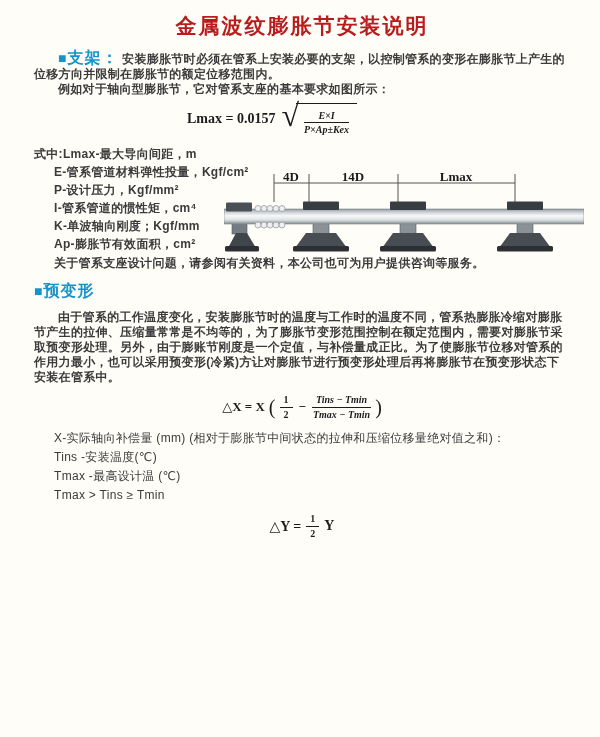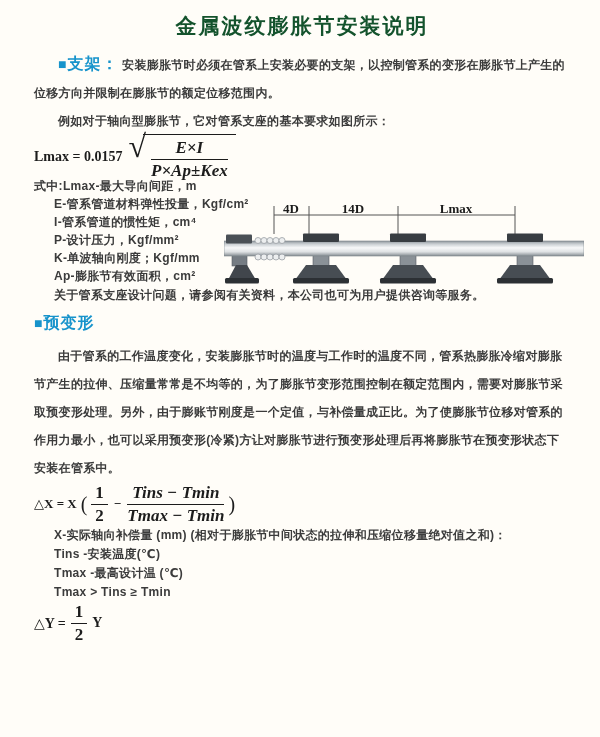--- a/index.html
+++ b/index.html
@@ -6,68 +6,68 @@
   * { margin:0; padding:0; box-sizing:border-box; }
   html,body { width:600px; height:737px; }
   body {
     background:#fffdf8;
     font-family:"Liberation Sans","DejaVu Sans",sans-serif;
     color:var(--text);
     overflow:hidden;
   }
   .page { padding:10px 30px 0 34px; position:relative; }
   .title {
-    text-align:center; font-size:21px; font-weight:bold; color:#14532d;
+    text-align:center; font-size:21px; font-weight:bold; color:#b91c1c;
     letter-spacing:2px; margin:2px 0 10px;
   }
   .para {
-    font-size:12px; line-height:28px; font-weight:bold; color:var(--text);
+    font-size:12px; line-height:15px; font-weight:bold; color:var(--text);
     text-indent:2em; letter-spacing:0.3px;
   }
   .sec-label { color:var(--accent); font-size:16px; font-weight:bold; letter-spacing:1px; }
   .sec-label .marker { font-size:14px; }
   h2.sec-heading {
     color:var(--accent); font-size:16px; font-weight:bold;
     margin:8px 0 8px; letter-spacing:1px;
   }
   h2.sec-heading .marker { font-size:14px; }
   h3.sub-heading {
     color:var(--cyan); font-size:16px; font-weight:bold;
     margin:8px 0 2px; letter-spacing:1px;
   }
   h3.sub-heading.indent { padding-left:20px; }
 
   .formula {
-    display:flex; align-items:center;
+    display:flex; justify-content:center; align-items:center;
     font-family:"Liberation Serif","DejaVu Serif",serif;
     font-weight:bold; color:#1c1c1c;
   }
   .f1 { font-size:14px; margin:4px 60px 0 0; gap:6px; height:36px; }
   .f2 { font-size:13px; margin:2px 0; gap:4px; height:40px; }
   .f3 { font-size:14px; margin:4px 0 2px; gap:5px; height:34px; }
-  .frac { display:inline-flex; flex-direction:column; text-align:center; line-height:1.15; font-size:17px; }
+  .frac { display:inline-flex; flex-direction:column; text-align:center; line-height:1.15; font-size:10px; }
   .frac .num { border-bottom:1.2px solid #1c1c1c; padding:0 4px 1px; display:block; }
   .frac .den { display:block; padding-top:1px; }
   .it { font-style:italic; }
   .sqrt { display:inline-flex; align-items:flex-start; }
   .sqrt-sign { font-size:32px; font-weight:normal; line-height:1; margin:-4px -3px 0 0; }
   .sqrt-body { border-top:1.6px solid #1c1c1c; padding:3px 8px 0; }
   .paren { font-size:20px; font-weight:normal; line-height:1; }
   .minus { padding:0 2px; }
 
-  .defs-region { position:relative; margin-top:2px; }
+  .defs-region { position:relative; margin-top:8px; }
   .def-line {
     font-size:12px; line-height:18px; font-weight:bold;
     letter-spacing:0.3px; color:var(--text);
   }
   .def-line.ind { padding-left:20px; }
   .def-line.note { line-height:20px; }
   .diagram { position:absolute; top:26px; right:-14px; }
 
-  .adef { font-size:12px; line-height:19px; font-weight:bold; padding-left:20px; letter-spacing:0.3px; }
+  .adef { font-size:12px; line-height:19px; font-weight:normal; padding-left:20px; letter-spacing:0.3px; }
 </style>
 </head>
 <body>
 
 <div class="page">
 
   <h1 class="title">金属波纹膨胀节安装说明</h1>
 
   <p class="para"><span class="sec-label"><span class="marker">■</span><span>支架：</span></span> <span>安装膨胀节时必须在管系上安装必要的支架，以控制管系的变形在膨胀节上产生的位移方向并限制在膨胀节的额定位移范围内。</span></p>
 
@@ -82,22 +82,22 @@
           <span class="num">E×I</span>
           <span class="den">P×Ap±Kex</span>
         </span>
       </span>
     </span>
   </div>
 
   <div class="defs-region">
     <div class="def-line">式中:Lmax-最大导向间距，m</div>
     <div class="def-line ind">E-管系管道材料弹性投量，Kgf/cm²</div>
+    <div class="def-line ind">P-设计压力，Kgf/mm²</div>
     <div class="def-line ind">I-管系管道的惯性矩，cm⁴</div>
-    <div class="def-line ind">P-设计压力，Kgf/mm²</div>
     <div class="def-line ind">K-单波轴向刚度；Kgf/mm</div>
     <div class="def-line ind">Ap-膨胀节有效面积，cm²</div>
     <div class="def-line ind note">关于管系支座设计问题，请参阅有关资料，本公司也可为用户提供咨询等服务。</div>
 
     <svg class="diagram" width="360" height="100" viewBox="0 0 360 100">
       <defs>
         <linearGradient id="pg" x1="0" y1="0" x2="0" y2="1">
           <stop offset="0%" stop-color="#8f969c"></stop>
           <stop offset="20%" stop-color="#c9ced2"></stop>
           <stop offset="45%" stop-color="#f7f8f9"></stop>

